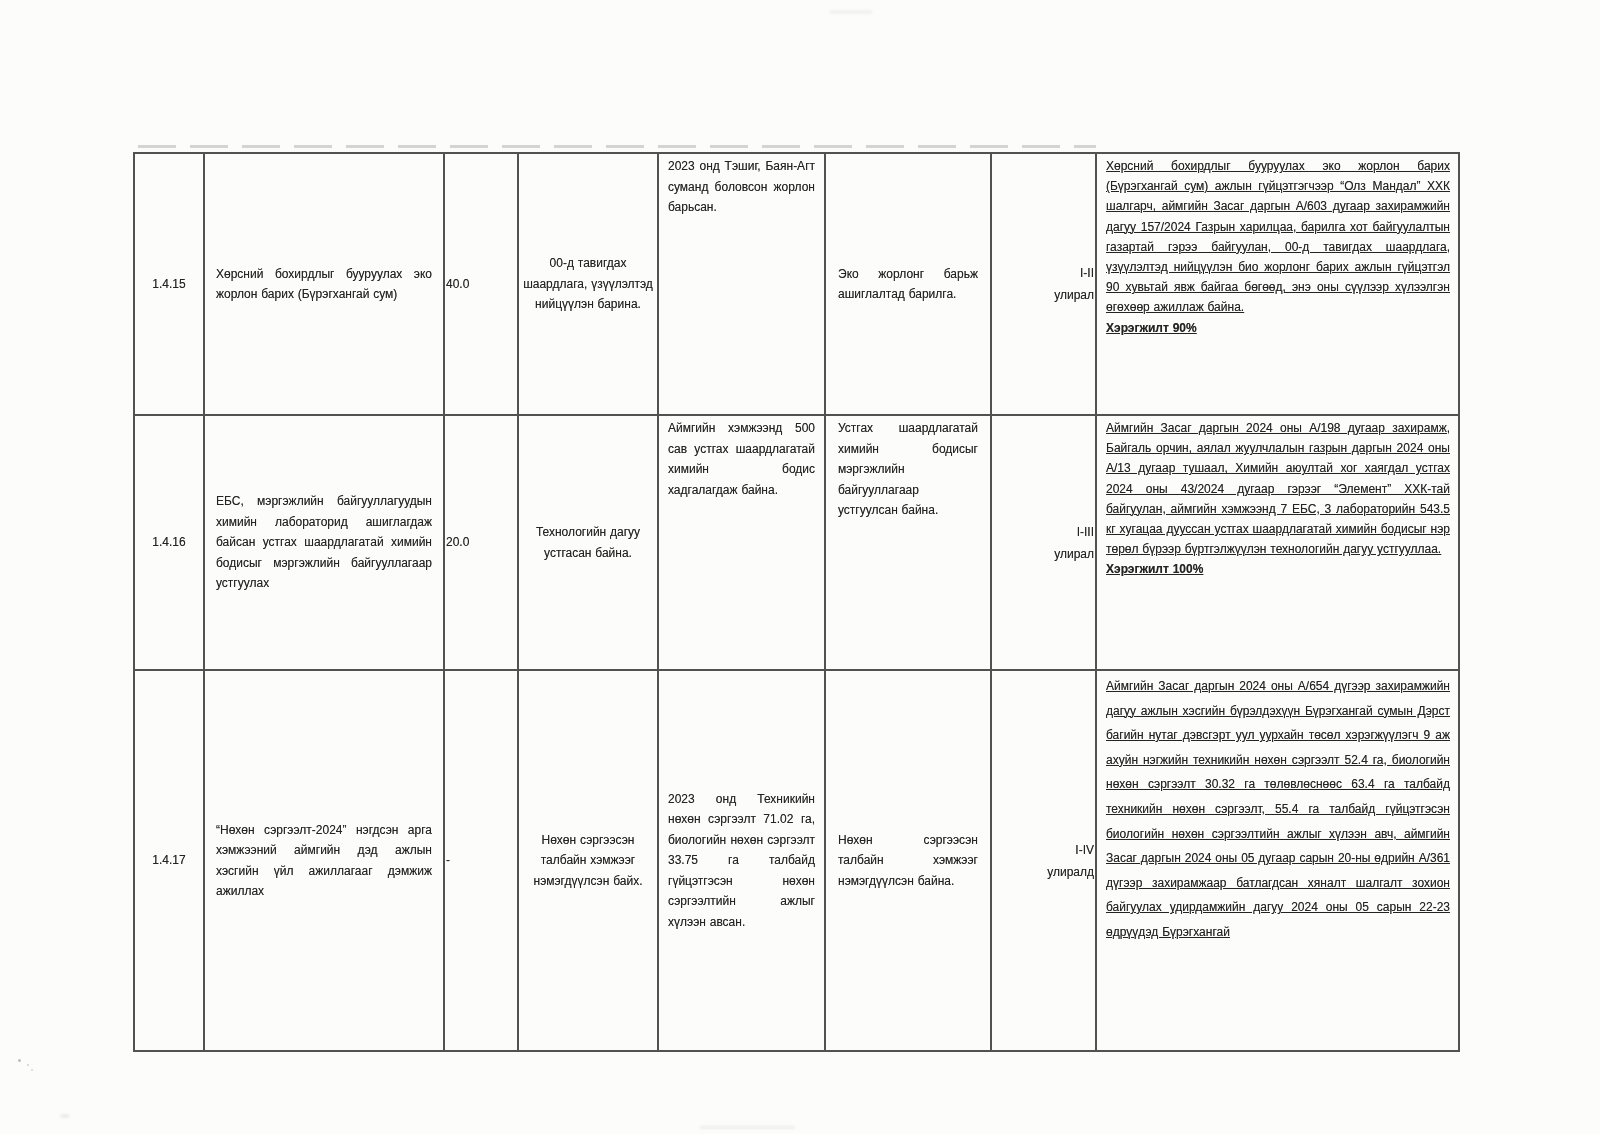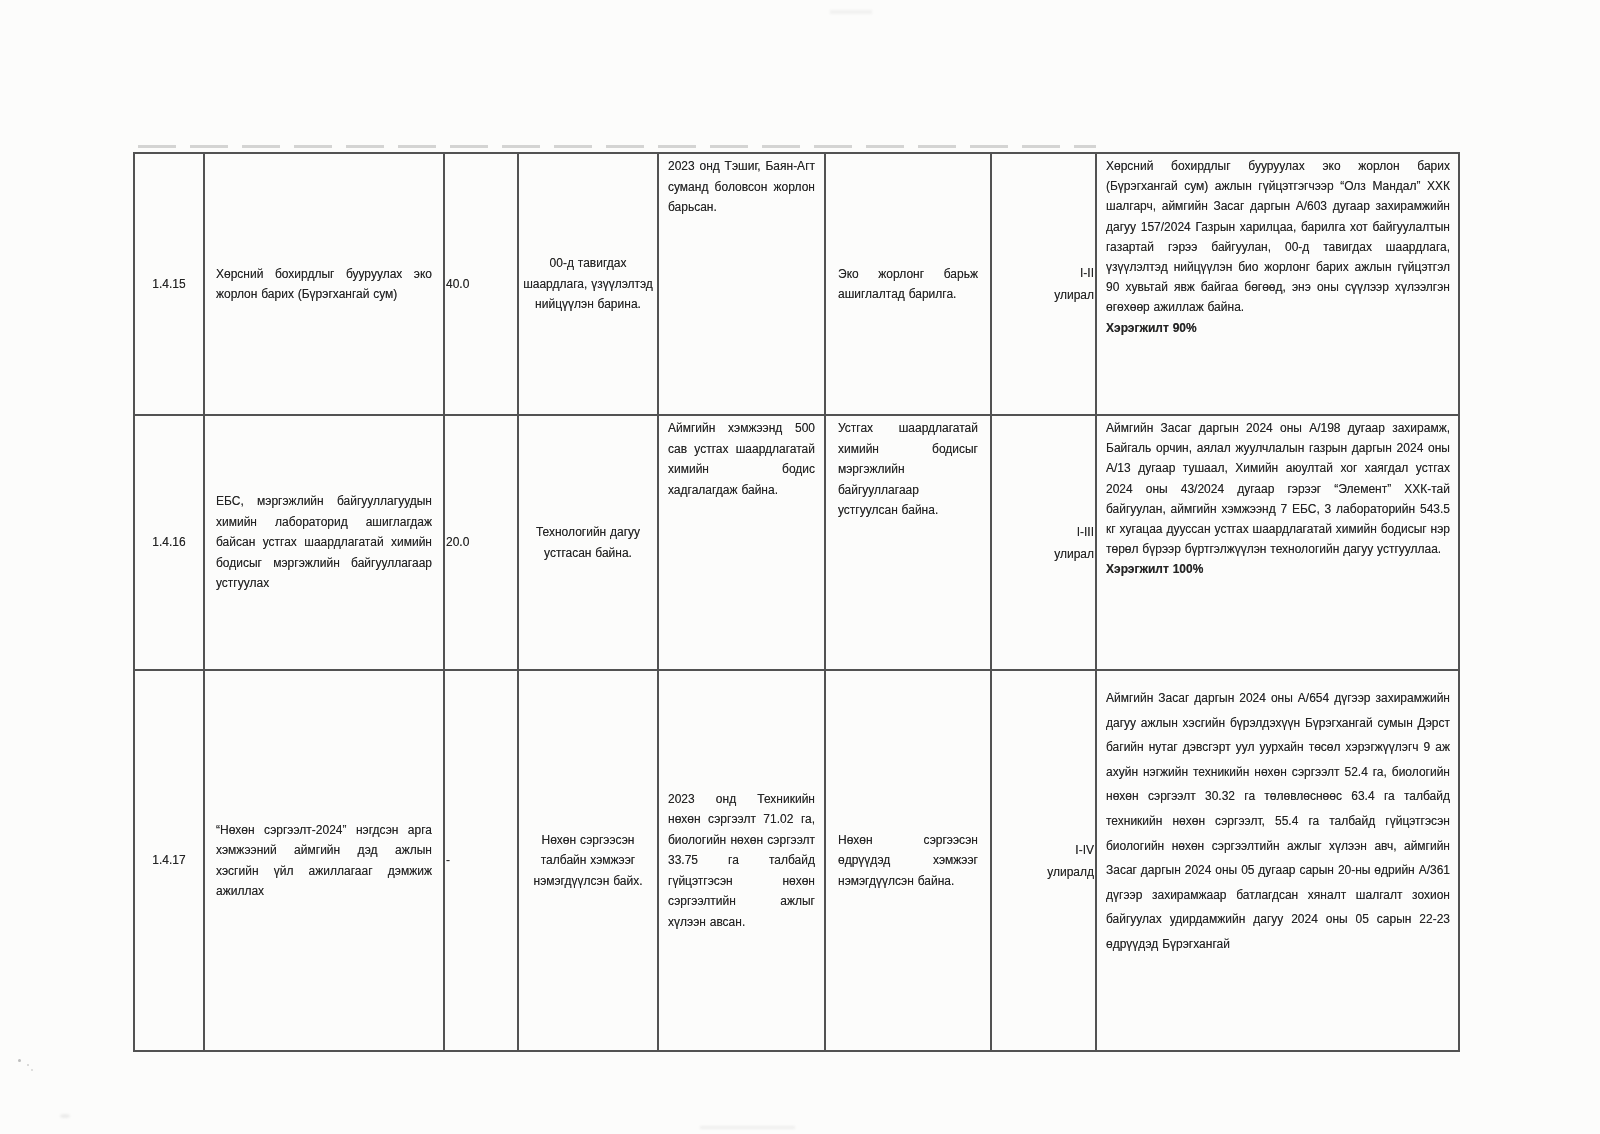--- a/index.html
+++ b/index.html
@@ -33,24 +33,25 @@
   .c-task{text-align:justify;padding:0 11px;}
   .c-budget{text-align:left;}
   .c-target{text-align:center;padding:0 0;}
   .c-baseline{text-align:justify;padding:0 9px;}
   .c-outcome{text-align:justify;padding:0 12px;}
   .c-quarter{text-align:right;line-height:22px;}
   .c-impl{
     vertical-align:top;text-align:justify;
     padding:2px 8px 0 9px;
     line-height:20.2px;
+    text-decoration:underline;
   }
   .impl-progress{font-weight:bold;}
   .r1 .c-baseline,.r2 .c-baseline,.r2 .c-outcome{vertical-align:top;padding-top:2px;}
-  .r3 .c-impl{line-height:24.6px;padding-top:15px;}
+  .r3 .c-impl{line-height:24.6px;padding-top:3px;}
 
   
   .artifact{position:absolute;pointer-events:none;}
   .smudge-top{
     left:138px;top:145px;width:958px;height:3px;
     background:repeating-linear-gradient(90deg,
       rgba(90,90,90,.55) 0 38px, rgba(90,90,90,0) 38px 52px);
     opacity:.45;filter:blur(.6px);
   }
   .dot1{left:18px;top:1059px;width:3px;height:3px;background:#8a8a8a;border-radius:50%;opacity:.55;}
@@ -118,21 +119,21 @@
           <div class="impl-progress">Хэрэгжилт 100%</div>
         </td>
       </tr>
 
       <tr class="r r3">
         <td class="c-num">1.4.17</td>
         <td class="c-task">“Нөхөн сэргээлт-2024” нэгдсэн арга хэмжээний аймгийн дэд ажлын хэсгийн үйл ажиллагааг дэмжиж ажиллах</td>
         <td class="c-budget">-</td>
         <td class="c-target">Нөхөн сэргээсэн талбайн хэмжээг нэмэгдүүлсэн байх.</td>
         <td class="c-baseline">2023 онд Техникийн нөхөн сэргээлт 71.02 га, биологийн нөхөн сэргээлт 33.75 га талбайд гүйцэтгэсэн нөхөн сэргээлтийн ажлыг хүлээн авсан.</td>
-        <td class="c-outcome">Нөхөн сэргээсэн өдрүүдэд хэмжээг нэмэгдүүлсэн байна.</td>
+        <td class="c-outcome">Нөхөн сэргээсэн талбайн хэмжээг нэмэгдүүлсэн байна.</td>
         <td class="c-quarter">
           <div>I-IV</div>
           <div>улиралд</div>
         </td>
         <td class="c-impl">
           <div class="impl-text">Аймгийн Засаг даргын 2024 оны А/654 дүгээр захирамжийн дагуу ажлын хэсгийн бүрэлдэхүүн Бүрэгхангай сумын Дэрст багийн нутаг дэвсгэрт уул уурхайн төсөл хэрэгжүүлэгч 9 аж ахуйн нэгжийн техникийн нөхөн сэргээлт 52.4 га, биологийн нөхөн сэргээлт 30.32 га төлөвлөснөөс 63.4 га талбайд техникийн нөхөн сэргээлт, 55.4 га талбайд гүйцэтгэсэн биологийн нөхөн сэргээлтийн ажлыг хүлээн авч, аймгийн Засаг даргын 2024 оны 05 дугаар сарын 20-ны өдрийн А/361 дүгээр захирамжаар батлагдсан хяналт шалгалт зохион байгуулах удирдамжийн дагуу 2024 оны 05 сарын 22-23 өдрүүдэд Бүрэгхангай</div>
         </td>
       </tr>
     </tbody>
   </table>

